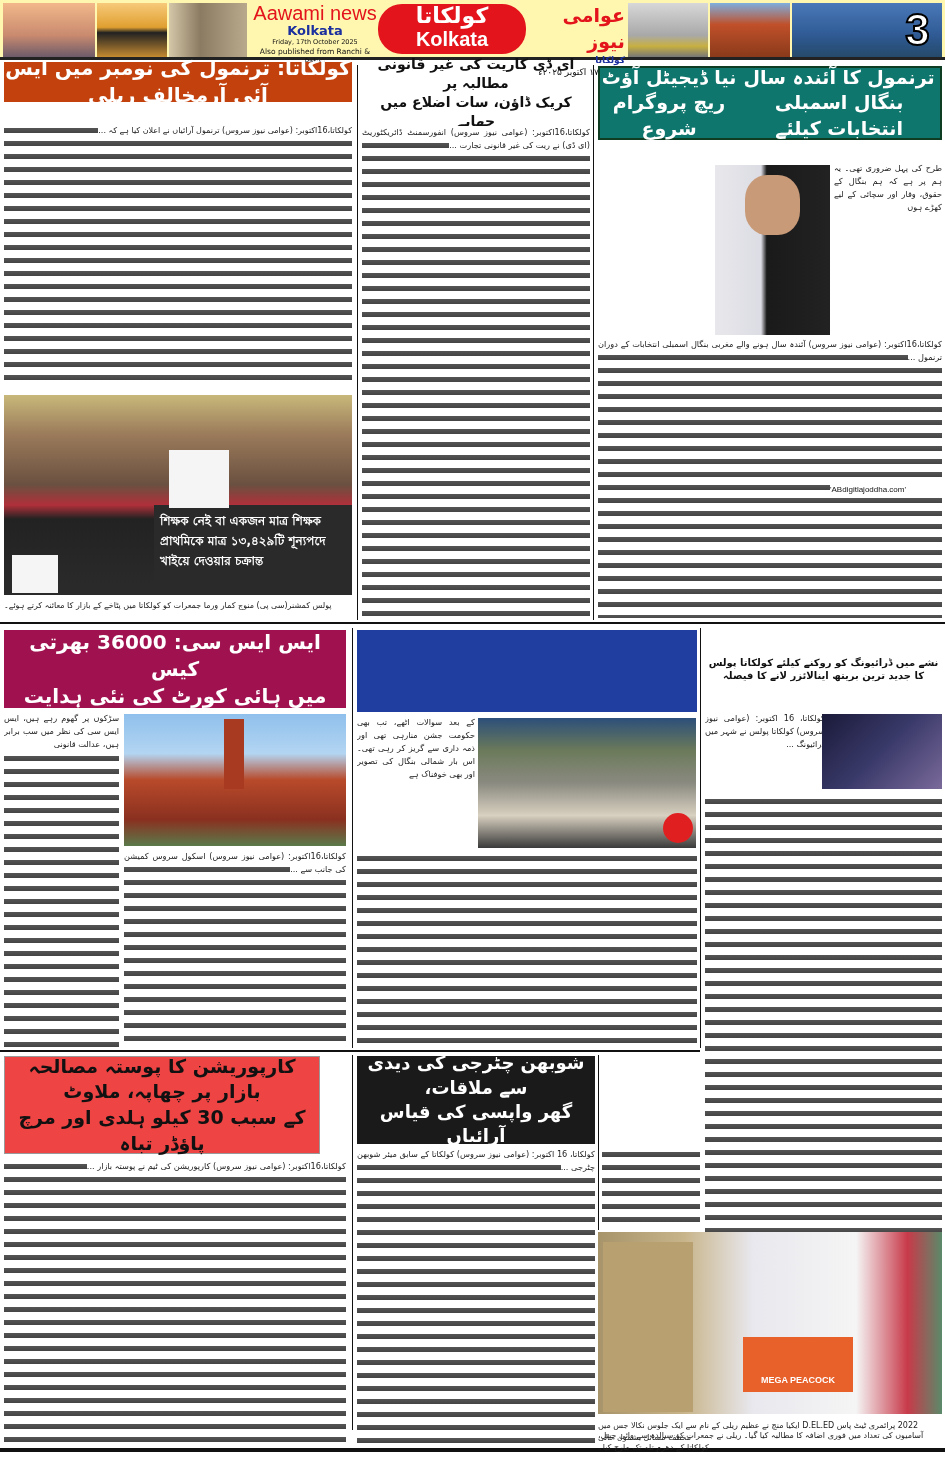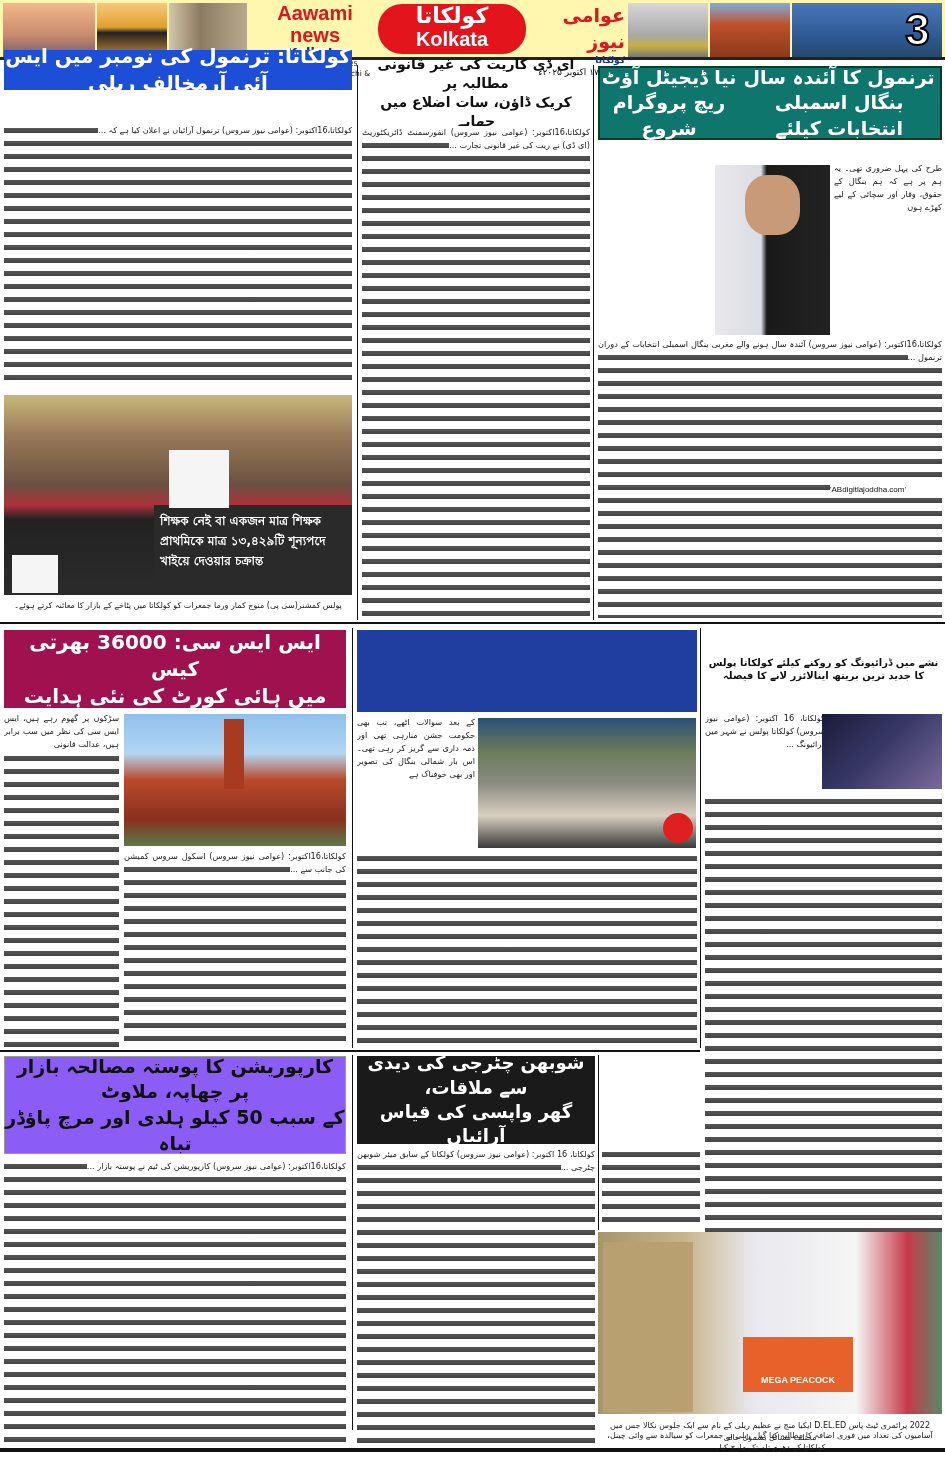--- a/index.html
+++ b/index.html
@@ -3,38 +3,38 @@
 <meta charset="utf-8">
 <style>
 *{box-sizing:border-box;margin:0;padding:0}
 html,body{width:945px;height:1458px;background:#fff;overflow:hidden}
 body{font-family:"DejaVu Sans",sans-serif;color:#111;position:relative}
 .abs{position:absolute}
 
 #mast{left:0;top:0;width:945px;height:60px;background:#fff7b0;border-bottom:3px solid #222}
 .mimg{position:absolute;top:3px;height:54px}
 #brand-en{left:250px;top:2px;width:130px;height:56px;text-align:center}
-#brand-en .t1{color:#e3141b;font-weight:bold;font-size:20px;font-family:"Liberation Sans",sans-serif;line-height:22px}
+#brand-en .t1{color:#e3141b;font-weight:normal;font-size:20px;font-family:"Liberation Sans",sans-serif;line-height:22px}
 #brand-en .t2{color:#1b2f9e;font-weight:bold;font-size:13px;line-height:14px}
 #brand-en .t3{font-size:6.5px;line-height:9px}
 #brand-en .t4{font-size:7.5px;line-height:10px}
 #red-badge{left:378px;top:4px;width:148px;height:50px;background:#e3141b;border-radius:24px;color:#fff;text-align:center}
 #red-badge .u{font-size:22px;font-weight:bold;line-height:24px;direction:rtl}
 #red-badge .e{font-size:20px;font-weight:bold;line-height:22px;font-family:"Liberation Sans",sans-serif}
 #brand-ur{left:530px;top:2px;width:95px;height:56px;text-align:right;direction:rtl}
 #brand-ur .a{color:#e3141b;font-weight:bold;font-size:19px;line-height:26px}
 #brand-ur .b{color:#1b2f9e;font-size:9px;font-weight:bold;line-height:12px}
 #brand-ur .c{font-size:9px;line-height:12px}
 #pageno{left:895px;top:5px;width:45px;height:50px;font-size:44px;font-weight:bold;color:#fff;text-align:center;line-height:50px;-webkit-text-stroke:2px #000;font-family:"Liberation Sans",sans-serif}
 
 .hl{display:flex;align-items:center;justify-content:center;text-align:center;direction:rtl;font-weight:bold;line-height:1.35}
 .body-text{font-size:8.2px;line-height:13px;color:#222;direction:rtl;text-align:justify;overflow:hidden}
 .rule{background:#111}
 .photo{overflow:hidden}
-.caption{font-size:8px;line-height:12px;direction:rtl;text-align:center;color:#222}
+.caption{font-size:8px;line-height:12px;direction:rtl;text-align:left;color:#222}
 .lines{background:repeating-linear-gradient(to bottom,#fff 0,#fff 4px,#555 4px,#444 9px,#fff 9px,#fff 13px);}
 </style>
 </head>
 <body>
 
 <div id="mast" class="abs">
   <div class="mimg" style="left:3px;width:92px;background:linear-gradient(#f2b88a,#c98a6f 60%,#6d5b6a)"></div>
   <div class="mimg" style="left:97px;width:70px;background:linear-gradient(#f7c97a,#e0a030 45%,#222 55%,#c48a30)"></div>
   <div class="mimg" style="left:169px;width:78px;background:linear-gradient(90deg,#d4c7a8,#8b7b62 40%,#b9a98c)"></div>
   <div id="brand-en" class="abs">
@@ -61,21 +61,21 @@
 <div class="abs rule" style="left:357px;top:65px;width:1px;height:555px"></div>
 <div class="abs rule" style="left:593px;top:65px;width:1px;height:555px"></div>
 <div class="abs rule" style="left:352px;top:628px;width:1px;height:420px"></div>
 <div class="abs rule" style="left:700px;top:628px;width:1px;height:420px"></div>
 <div class="abs rule" style="left:352px;top:1055px;width:1px;height:375px"></div>
 <div class="abs rule" style="left:598px;top:1055px;width:1px;height:175px"></div>
 <div class="abs rule" style="left:0;top:622px;width:945px;height:2px"></div>
 <div class="abs rule" style="left:0;top:1050px;width:700px;height:2px"></div>
 <div class="abs rule" style="left:0;top:1448px;width:945px;height:4px"></div>
 
-<div class="abs hl" style="left:4px;top:50px;width:348px;height:40px;background:#1d4ed8;color:#fff;font-size:20px">کولکاتا: ترنمول کی نومبر میں ایس آئی آرمخالف ریلی</div>
+<div class="abs hl" style="left:4px;top:62px;width:348px;height:40px;background:#c2410c;color:#fff;font-size:20px">کولکاتا: ترنمول کی نومبر میں ایس آئی آرمخالف ریلی</div>
 <div class="abs body-text lines" style="left:4px;top:124px;width:348px;height:262px">
   <span style="background:#fff;font-size:8px">کولکاتا،16اکتوبر: (عوامی نیوز سروس) ترنمول آرائیاں نے اعلان کیا ہے کہ ...</span>
 </div>
 <div class="abs photo" style="left:4px;top:395px;width:348px;height:200px;background:linear-gradient(180deg,#c8b87a 0,#9a7a5a 20%,#6a5040 45%,#b0303a 55%,#222 62%,#2a2a2a 95%)">
   <div class="abs" style="left:150px;top:110px;width:198px;height:85px;background:#2a2a2a;color:#fff;font-size:12px;line-height:20px;padding:6px;font-weight:bold">শিক্ষক নেই বা একজন মাত্র শিক্ষক প্রাথমিকে মাত্র ১৩,৪২৯টি শূন্যপদে খাইয়ে দেওয়ার চক্রান্ত</div>
   <div class="abs" style="left:8px;top:160px;width:46px;height:38px;background:#f5f5f5"></div>
   <div class="abs" style="left:165px;top:55px;width:60px;height:58px;background:#f5f5f5"></div>
 </div>
 <div class="abs caption" style="left:4px;top:600px;width:348px;height:16px">پولس کمشنر(سی پی) منوج کمار ورما جمعرات کو کولکاتا میں پٹاخے کے بازار کا معائنہ کرتے ہوئے۔</div>
 
@@ -122,23 +122,23 @@
 <div class="abs body-text lines" style="left:357px;top:852px;width:340px;height:194px"></div>
 
 <div class="abs hl" style="left:705px;top:630px;width:237px;height:78px;color:#111;font-size:10px;flex-direction:column">
   <div>نشے میں ڈرائیونگ کو روکنے کیلئے کولکاتا پولس</div>
   <div>کا جدید ترین بریتھ اینالائزر لانے کا فیصلہ</div>
 </div>
 <div class="abs body-text" style="left:705px;top:712px;width:120px;height:80px">کولکاتا، 16 اکتوبر: (عوامی نیوز سروس) کولکاتا پولس نے شہر میں ڈرائیونگ ...</div>
 <div class="abs photo" style="left:822px;top:714px;width:120px;height:75px;background:linear-gradient(135deg,#1a1a3a,#3a3a6a 50%,#7a6a9a)"></div>
 <div class="abs body-text lines" style="left:705px;top:795px;width:237px;height:440px"></div>
 
-<div class="abs hl" style="left:4px;top:1056px;width:342px;height:98px;background:#8b5cf6;color:#111;font-size:19px;flex-direction:column;border:1px solid #999">
+<div class="abs hl" style="left:4px;top:1056px;width:316px;height:98px;background:#ef4444;color:#111;font-size:19px;flex-direction:column;border:1px solid #999">
   <div>کارپوریشن کا پوستہ مصالحہ بازار پر چھاپہ، ملاوٹ</div>
-  <div>کے سبب 50 کیلو ہلدی اور مرچ پاؤڈر تباہ</div>
+  <div>کے سبب 30 کیلو ہلدی اور مرچ پاؤڈر تباہ</div>
 </div>
 <div class="abs body-text lines" style="left:4px;top:1160px;width:342px;height:284px">
   <span style="background:#fff">کولکاتا،16اکتوبر: (عوامی نیوز سروس) کارپوریشن کی ٹیم نے پوستہ بازار ...</span>
 </div>
 
 <div class="abs hl" style="left:357px;top:1056px;width:238px;height:88px;background:#1a1a1a;color:#fff;font-size:18px;flex-direction:column">
   <div>شوبھن چٹرجی کی دیدی سے ملاقات،</div>
   <div>گھر واپسی کی قیاس آرائیاں</div>
 </div>
 <div class="abs body-text lines" style="left:357px;top:1148px;width:238px;height:296px">

